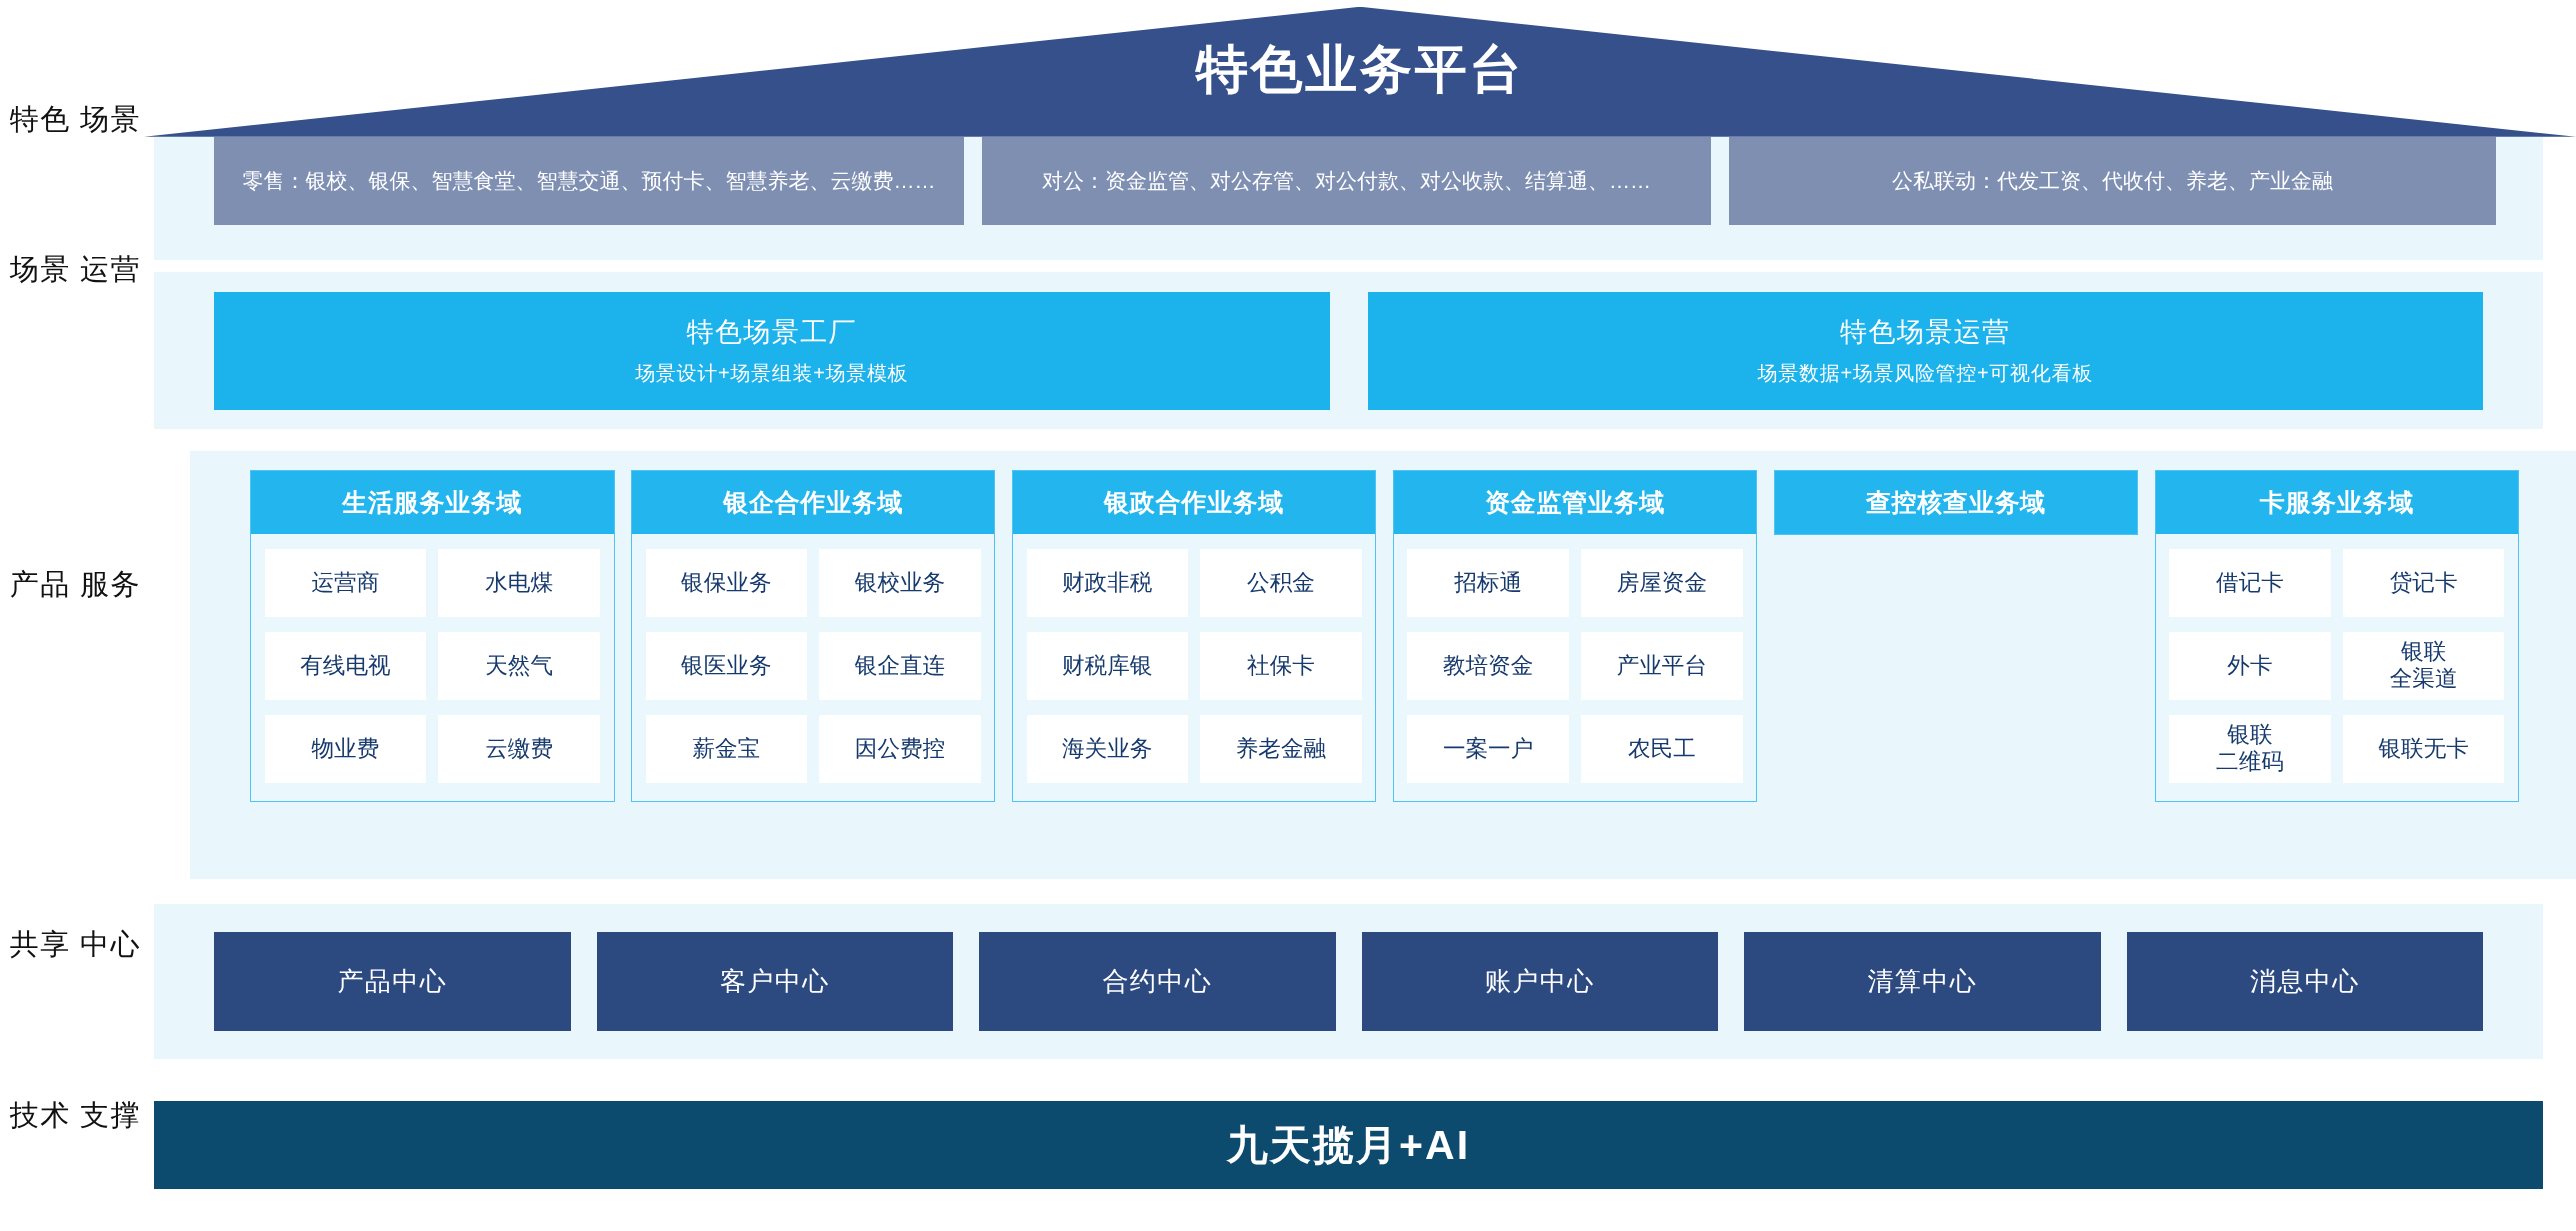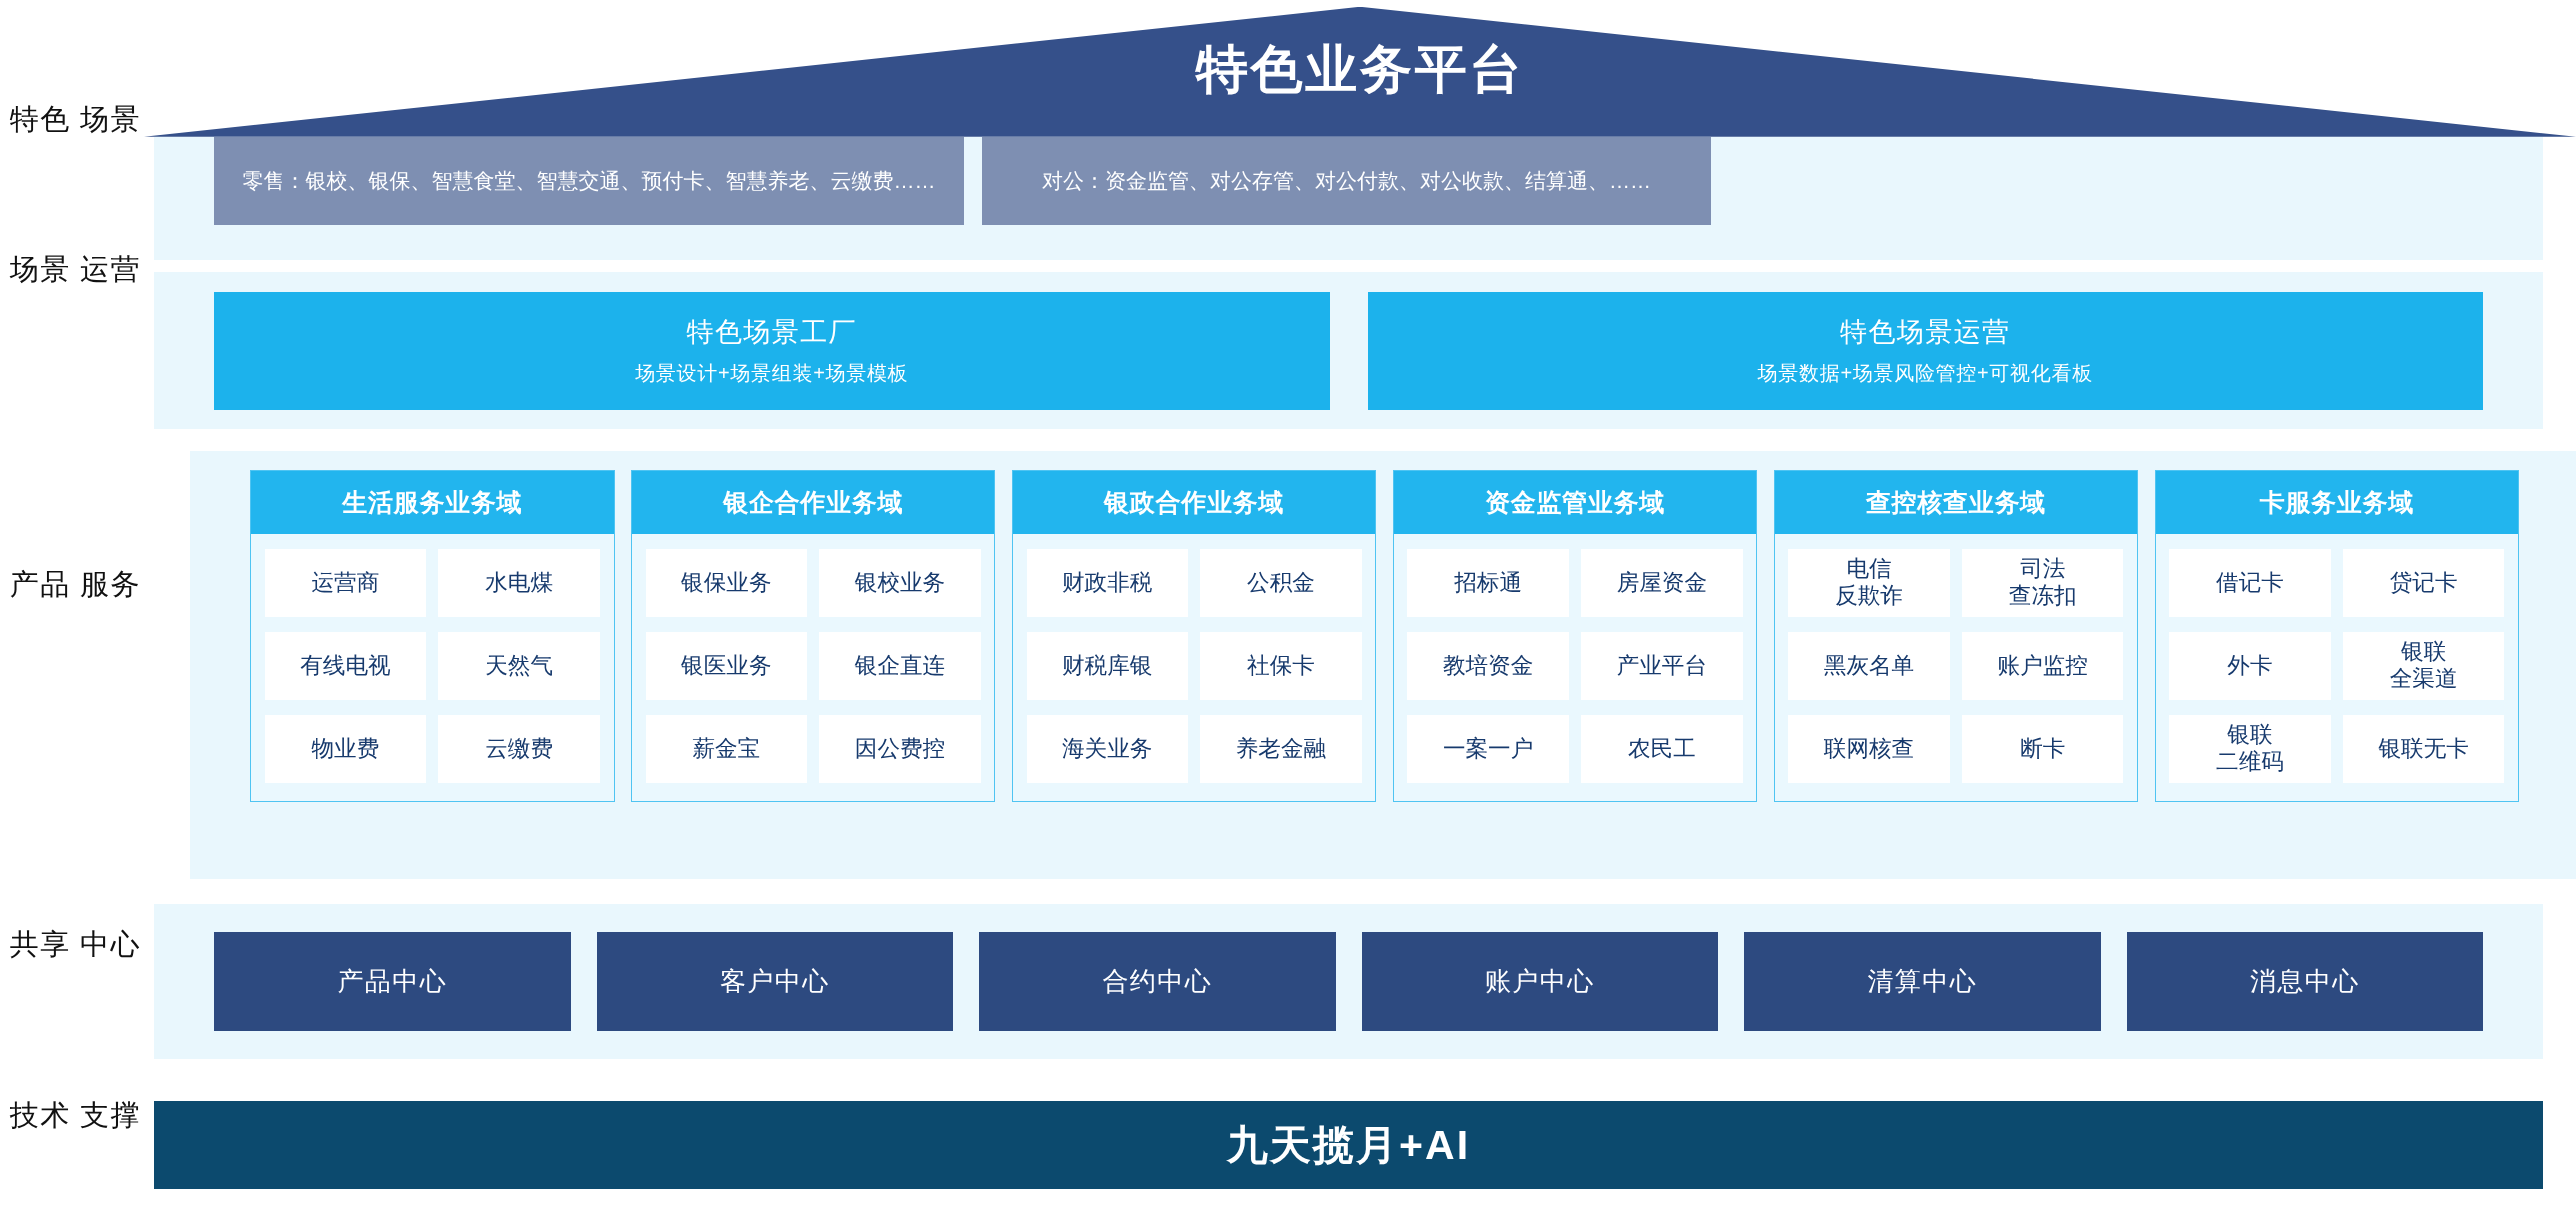--- a/index.html
+++ b/index.html
@@ -166,20 +166,21 @@
 服务</div>
   <div class="rail-label" style="top:928px">共享
 中心</div>
   <div class="rail-label" style="top:1099px">技术
 支撑</div>
 
   <div class="band" style="top:137px; height:123px;">
     <div class="scn-row">
       <div class="scn-box b1">零售：银校、银保、智慧食堂、智慧交通、预付卡、智慧养老、云缴费……</div>
       <div class="scn-box b2">对公：资金监管、对公存管、对公付款、对公收款、结算通、……</div>
+      <div class="scn-box b3">公私联动：代发工资、代收付、养老、产业金融</div>
     </div>
   </div>
 
   <div class="band" style="top:272px; height:157px;">
     <div class="ops-row">
       <div class="ops-box">
         <div class="ops-title">特色场景工厂</div>
         <div class="ops-sub">场景设计+场景组装+场景模板</div>
       </div>
       <div class="ops-box">
@@ -230,30 +231,20 @@
             <div class="dom-cell">招标通</div>
             <div class="dom-cell">房屋资金</div>
             <div class="dom-cell">教培资金</div>
             <div class="dom-cell">产业平台</div>
             <div class="dom-cell">一案一户</div>
             <div class="dom-cell">农民工</div>
           </div>
         </div>
         <div class="dom-card">
           <div class="dom-head">查控核查业务域</div>
-          <div class="dom-grid">
-            <div class="dom-cell">电信
-反欺诈</div>
-            <div class="dom-cell">司法
-查冻扣</div>
-            <div class="dom-cell">黑灰名单</div>
-            <div class="dom-cell">账户监控</div>
-            <div class="dom-cell">联网核查</div>
-            <div class="dom-cell">断卡</div>
-          </div>
         </div>
         <div class="dom-card">
           <div class="dom-head">卡服务业务域</div>
           <div class="dom-grid">
             <div class="dom-cell">借记卡</div>
             <div class="dom-cell">贷记卡</div>
             <div class="dom-cell">外卡</div>
             <div class="dom-cell">银联
 全渠道</div>
             <div class="dom-cell">银联

